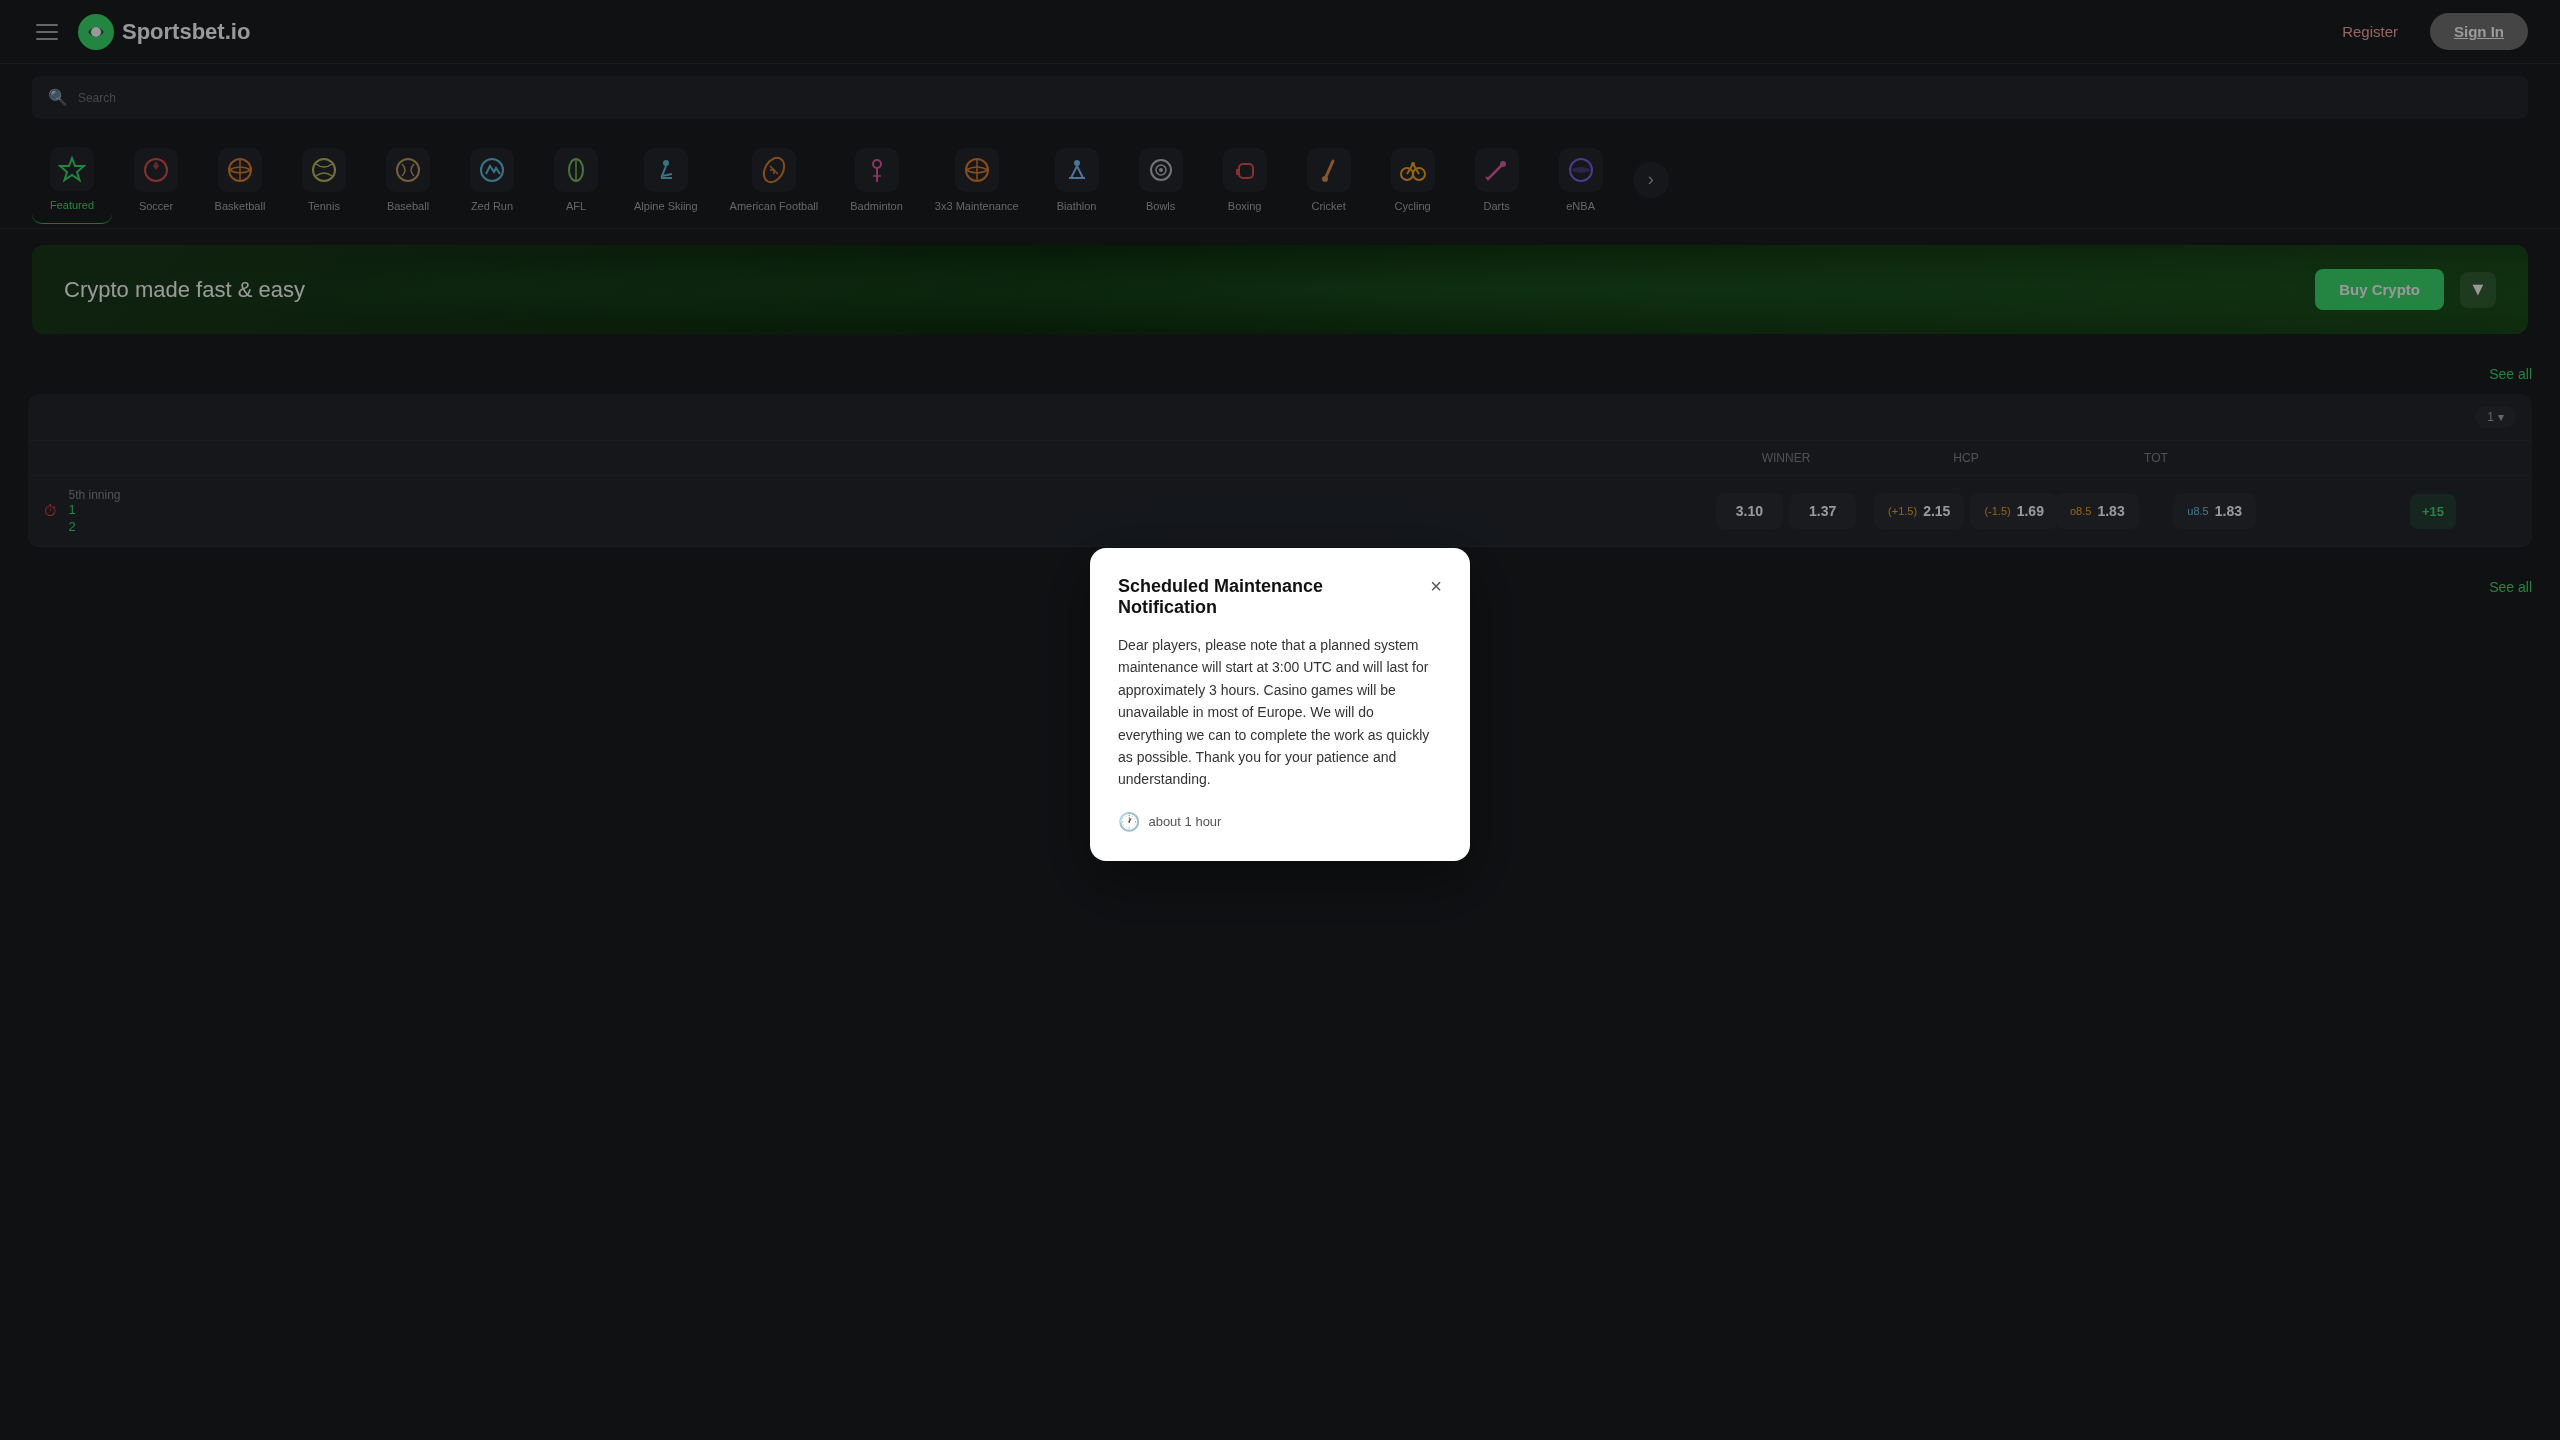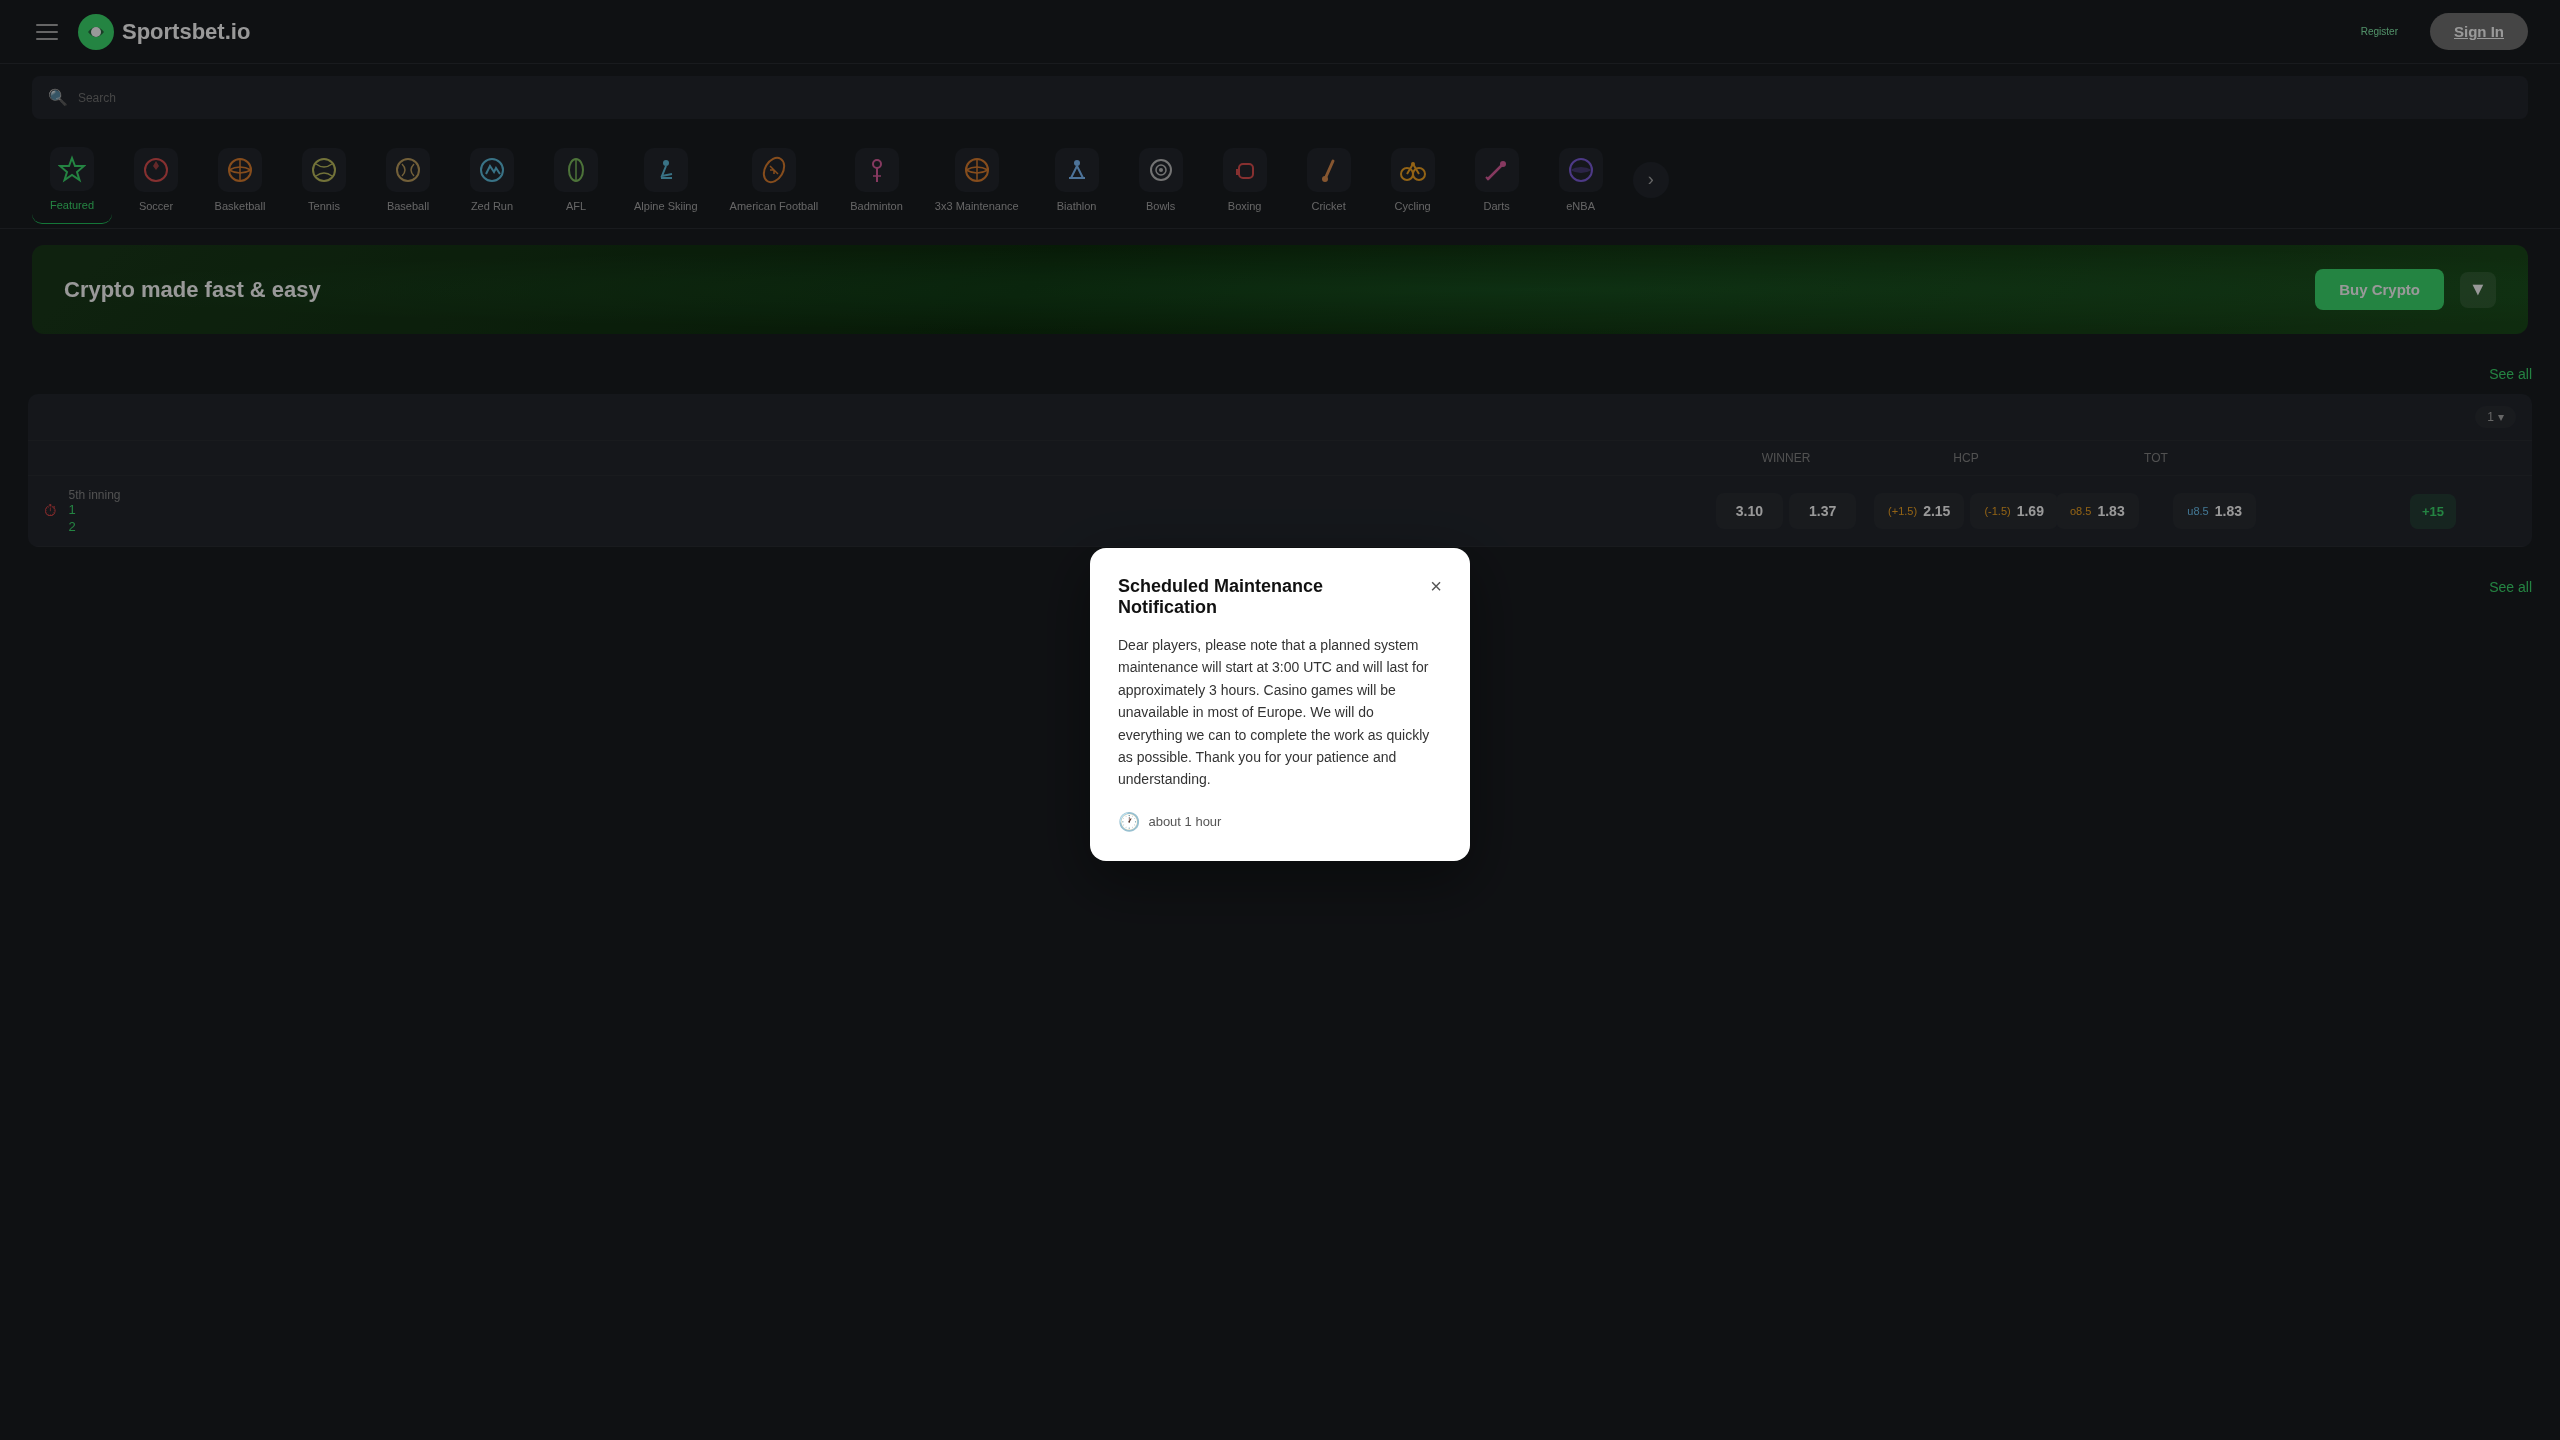--- a/index.html
+++ b/index.html
@@ -52,22 +52,22 @@
       height: 36px;
     }
     .header-right {
       display: flex;
       align-items: center;
       gap: 16px;
     }
     .register-btn {
       background: transparent;
       border: none;
-      color: #86efac;
-      font-size: 10px;
+      color: #fca5a5;
+      font-size: 15px;
       cursor: pointer;
       padding: 8px 16px;
     }
     .signin-btn {
       background: #737373;
       border: none;
       color: #fff;
       font-size: 15px;
       font-weight: 600;
       cursor: pointer;
@@ -165,21 +165,21 @@
       overflow: hidden;
     }
     .promo-banner::before {
       content: '';
       position: absolute;
       top: 0; left: 0; right: 0; bottom: 0;
       background: radial-gradient(ellipse at 60% 50%, rgba(61,220,110,0.15) 0%, transparent 70%);
     }
     .promo-text {
       font-size: 22px;
-      font-weight: 700;
+      font-weight: 400;
       color: #fff;
       position: relative;
       z-index: 1;
     }
     .promo-right {
       display: flex;
       align-items: center;
       gap: 16px;
       position: relative;
       z-index: 1;

